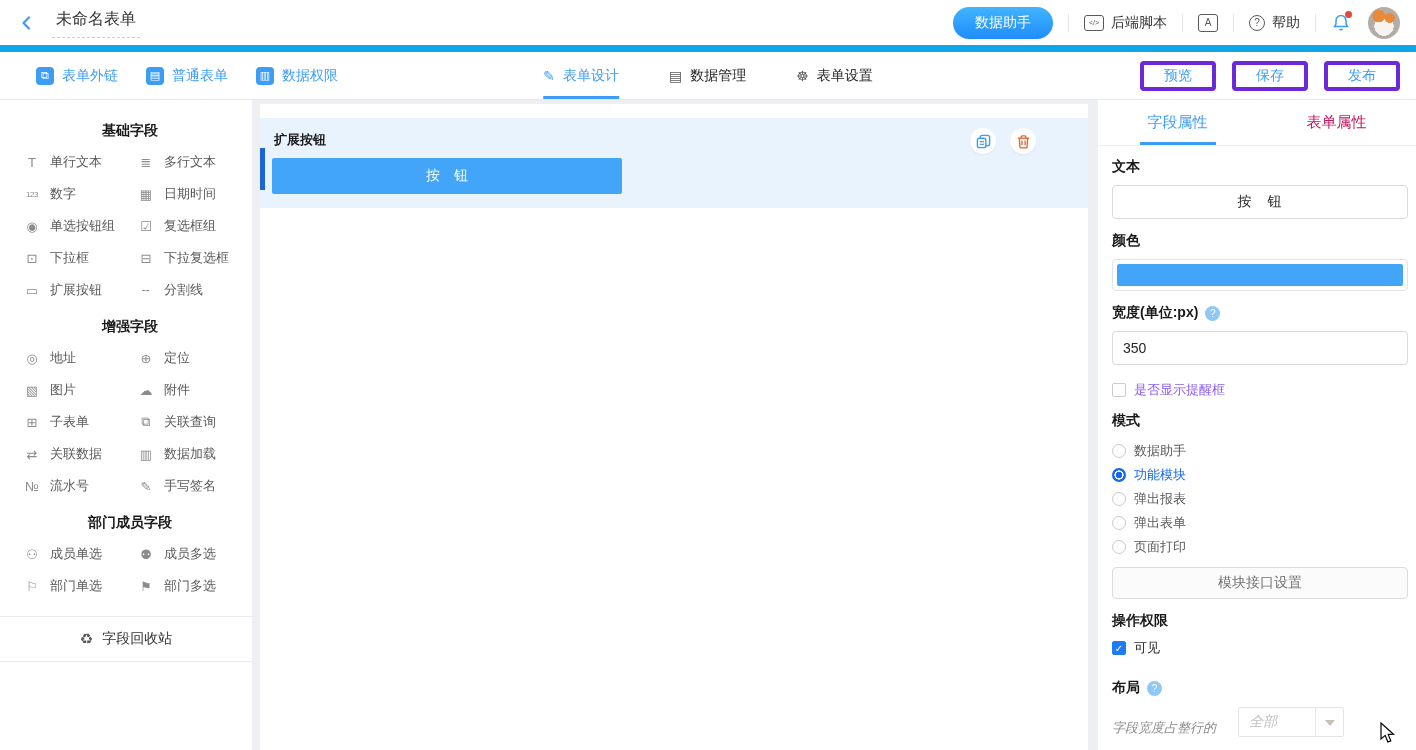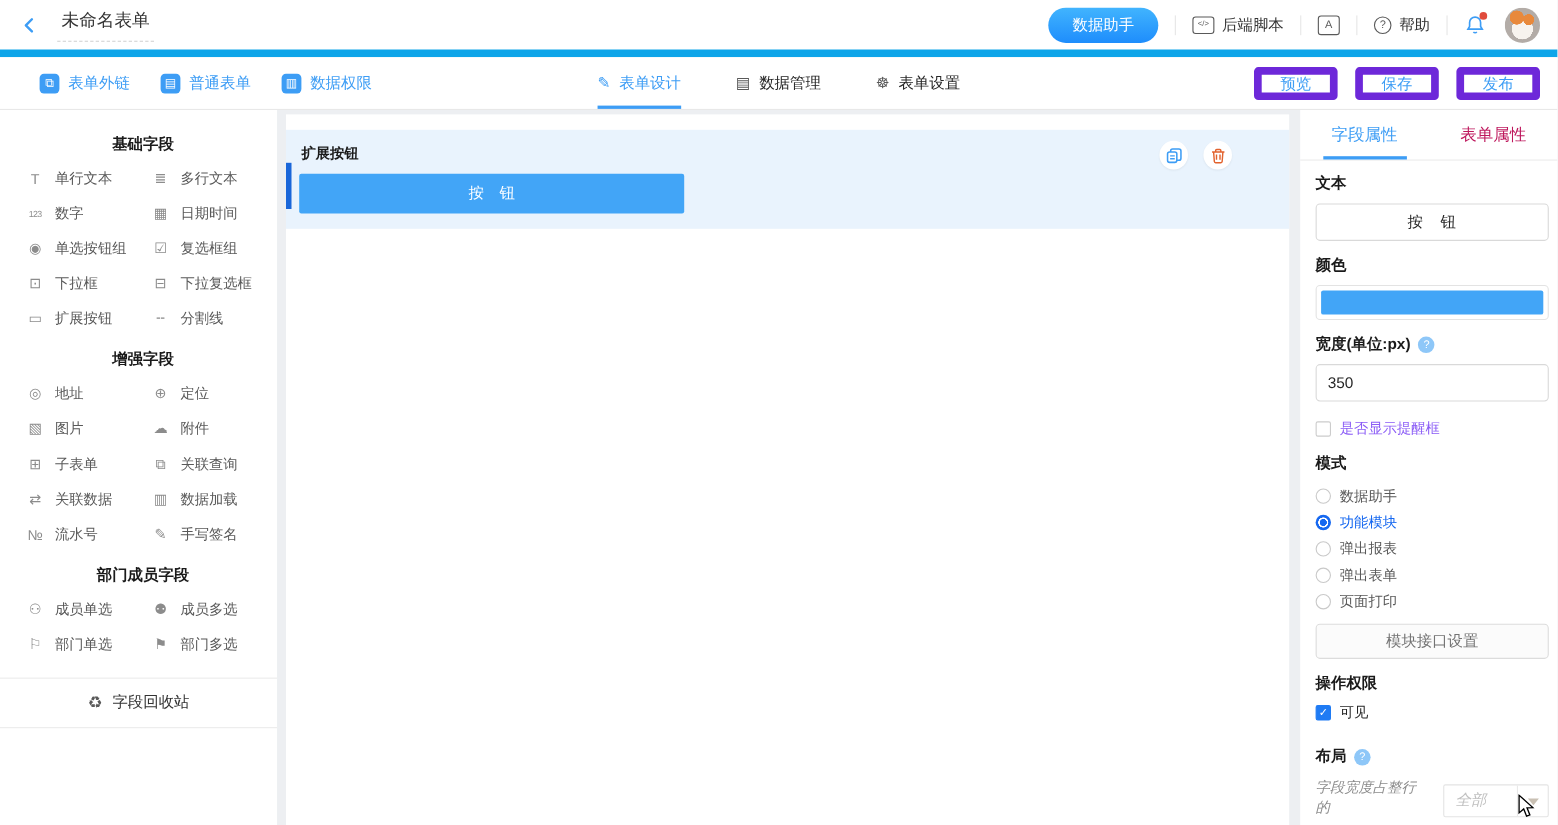--- a/index.html
+++ b/index.html
@@ -40,21 +40,21 @@
   .chip { display:flex; align-items:center; gap:8px; color:#3d9df5; font-size:14px; cursor:pointer; }
   .chip-ico { width:18px; height:18px; background:#3d9df5; border-radius:4px; color:#fff; font-size:11px;
               display:flex; align-items:center; justify-content:center; }
   .sb-tabs { position:absolute; left:50%; transform:translateX(-50%); display:flex; gap:50px; height:100%; }
   .tab { display:flex; gap:8px; align-items:center; font-size:14px; color:#262626; height:100%;
          border-bottom:3px solid transparent; padding-top:3px; cursor:pointer; }
   .tab .t-ico { color:#595959; font-size:14px; }
   .tab.active { color:#3d9df5; border-bottom-color:#3d9df5; }
   .tab.active .t-ico { color:#3d9df5; }
   .sb-actions { margin-left:auto; display:flex; gap:16px; padding-right:16px; }
-  .act-btn { width:76px; height:30px; border:7px solid #6d28d9; color:#3d9df5; background:#fff;
+  .act-btn { width:76px; height:30px; border:4px solid #6d28d9; color:#3d9df5; background:#fff;
              border-radius:4px; font-size:14px; cursor:pointer; }
 
   
   .body { display:flex; height:650px; }
 
   
   .palette { width:252px; background:#fff; flex:none; }
   .pal-inner { padding:10px 8px 0 16px; }
   .pal-title { font-weight:bold; font-size:14px; color:#1a1a1a; margin:12px 0 6px;text-align:center; }
   .pal-grid { display:grid; grid-template-columns:1fr 1fr; }
@@ -73,21 +73,21 @@
   .component { position:relative; background:#e9f3fd; height:90px; }
   .accent { position:absolute; left:0; top:30px; width:5px; height:42px; background:#1a66d9; }
   .comp-label { font-weight:bold; color:#1a1a1a; font-size:13px; padding:13px 0 0 14px; }
   .comp-btn { margin:9px 0 0 12px; height:36px; background:#42a5f7; color:#fff; font-size:14px;
               display:flex; align-items:center; justify-content:center; border-radius:2px; cursor:pointer; }
   .comp-actions { position:absolute; top:10px; right:52px; display:flex; gap:14px; }
   .circle-btn { width:26px; height:26px; border-radius:50%; background:#fff; display:flex;
                 align-items:center; justify-content:center; cursor:pointer; box-shadow:0 1px 2px rgba(0,0,0,.06); }
 
   
-  .panel { width:234px; background:#fff; flex:none; font-size:13px; }
+  .panel { width:318px; background:#fff; flex:none; font-size:13px; }
   .panel-tabs { height:46px; display:flex; border-bottom:1px solid #ececec; }
   .ptab { flex:1; display:flex; align-items:center; justify-content:center; font-size:15px; color:#be185d;
           position:relative; cursor:pointer; }
   .ptab.active { color:#3d9df5; }
   .ptab.active::after { content:""; position:absolute; bottom:0; left:50%; transform:translateX(-50%);
                         width:76px; height:3px; background:#3d9df5; }
   .panel-body { padding:10px 8px 0 14px; }
   .p-label { font-weight:bold; font-size:14px; color:#1a1a1a; margin:13px 0 9px; display:flex; align-items:center;text-align:right; }
   .p-label.first { margin-top:2px; }
   .p-input { width:100%; height:34px; border:1px solid #d9d9d9; border-radius:4px; font-size:14px;

